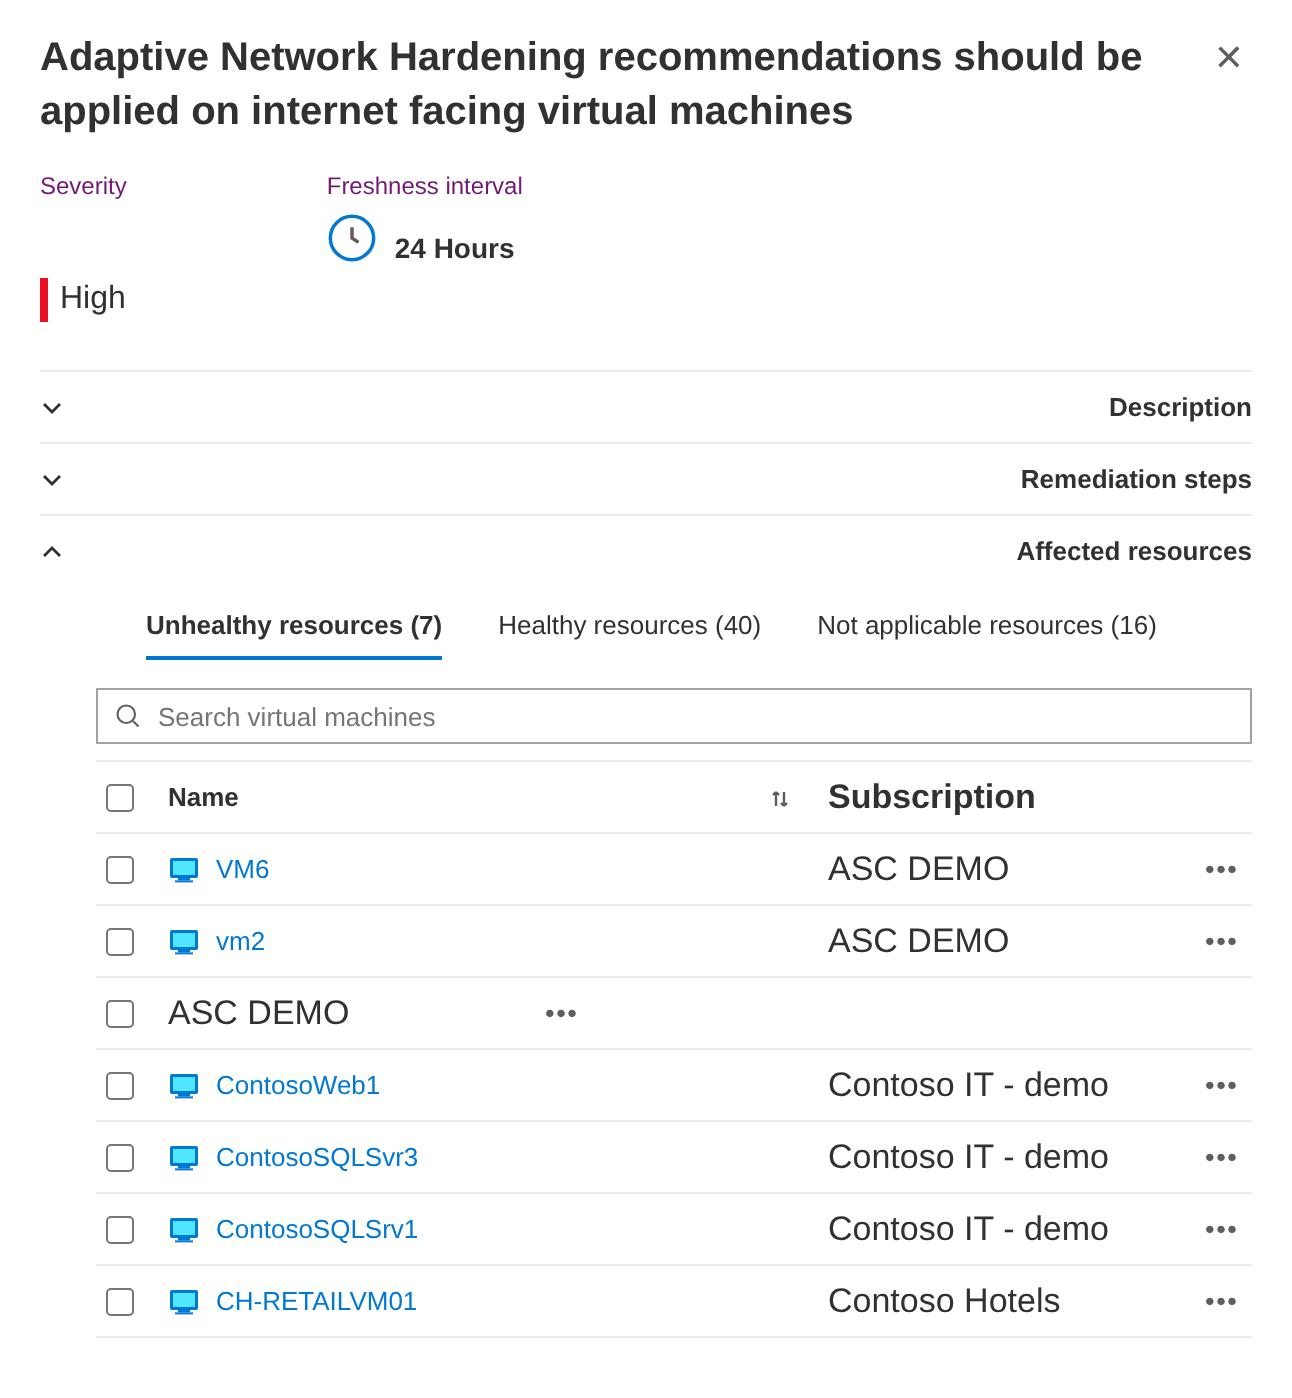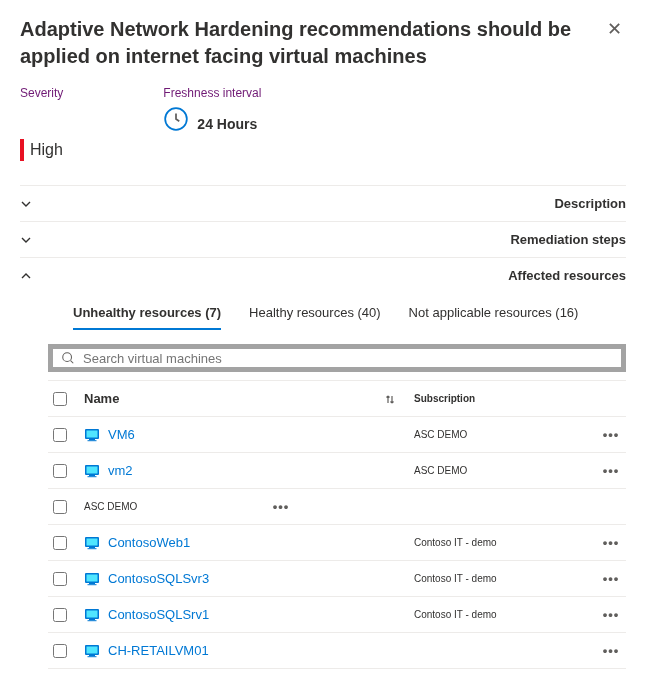--- a/index.html
+++ b/index.html
@@ -97,21 +97,21 @@
     color: #323130;
     cursor: pointer;
   }
   .tab.active {
     font-weight: 600;
     border-bottom: 2px solid #0078d4;
     margin-left: 25px;
   }
   .search-wrap {
     margin: 0 0 0 28px;
-    border: 5px solid #a3a3a3;
+    border: 1px solid #a3a3a3;
     display: flex;
     align-items: center;
     padding: 4px 8px;
     height: 28px;
   }
   .search-wrap svg { width: 14px; height: 14px; color: #605e5c; }
   .search-input {
     border: none;
     outline: none;
     font-size: 13px;
@@ -130,21 +130,21 @@
     border-bottom: 1px solid #edebe9;
     min-height: 36px;
     gap: 12px;
   }
   .thead { font-weight: 600; font-size: 13px; }
   .col-check { width: 24px; display:flex; align-items:center; justify-content:center;}
   .col-check input { width: 14px; height: 14px; margin:0; }
   .col-name { flex: 1; display: flex; align-items: center; gap: 8px; }
   .col-name .vm-icon { width: 16px; height: 16px; flex-shrink:0;}
   .col-name a { color: #0078d4; text-decoration: none; font-size: 13px; }
-  .col-sub { width: 170px; font-size: 10px; }
+  .col-sub { width: 170px; font-size: 17px; }
   .col-more { width: 30px; text-align:center; color:#605e5c; cursor:pointer; letter-spacing:1px; font-weight:600;}
   .sort-ic { width:12px; height:12px; margin-left:auto; margin-right:6px; color:#605e5c;}
   .section-divider {
     border: none;
     border-top: 1px solid #edebe9;
     margin: 30px 0 0 0;
   }
 </style>
 </head>
 <body>
@@ -321,18 +321,19 @@
         </div>
     <div class="col-name">
       <svg class="vm-icon" viewBox="0 0 16 16">
             <rect x="1" y="2" width="14" height="10" rx="1" fill="#0078d4"></rect>
             <rect x="2.5" y="3.5" width="11" height="7" fill="#50e6ff"></rect>
             <rect x="5" y="12" width="6" height="1.2" fill="#0078d4"></rect>
             <rect x="3.5" y="13.2" width="9" height="1" fill="#0078d4"></rect>
           </svg>
       <a href="#">CH-RETAILVM01</a>
     </div>
+    <div class="col-sub">Contoso Hotels</div>
     <div class="col-more">•••</div>
   </div>
     </div>
 </div>
 
 <hr class="section-divider">
 
 </body></html>

